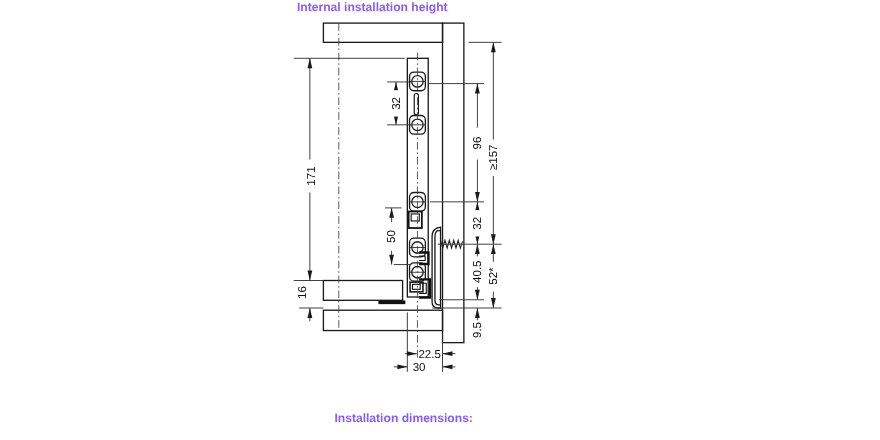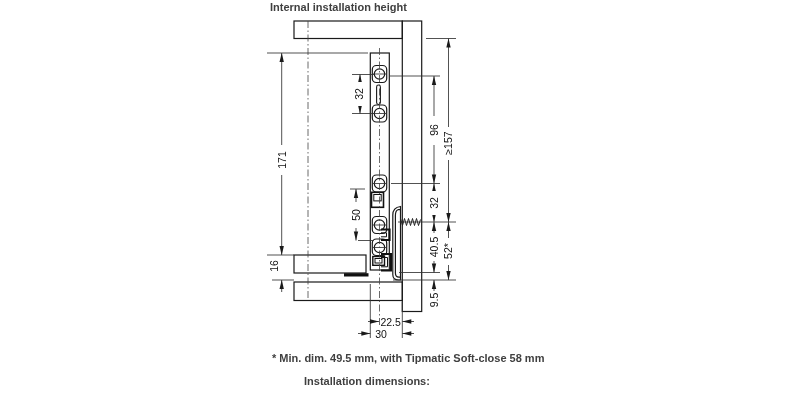--- a/index.html
+++ b/index.html
@@ -1,17 +1,17 @@
 <!DOCTYPE html>
 <html><head>
 <meta charset="utf-8">
 <style>
   html,body{margin:0;padding:0;background:#fff;}
   #canvas{position:relative;width:800px;height:400px;background:#fff;overflow:hidden;
-          font-family:"Liberation Sans",sans-serif;color:#404040;}
+          font-family:"Liberation Sans",sans-serif;color:#8b5cf6;}
   .title{position:absolute;left:270px;top:1px;font-size:11px;font-weight:bold;white-space:nowrap;}
   .fn1{position:absolute;left:272px;top:352px;font-size:11px;font-weight:bold;white-space:nowrap;}
   .fn2{position:absolute;left:272px;top:375px;font-size:11px;font-weight:bold;line-height:13px;white-space:pre-line;margin-left:32px;}
   svg{position:absolute;left:0;top:0;}
   svg text{font-family:"Liberation Sans",sans-serif;font-size:10.5px;fill:#111;}
   .obj{stroke:#1a1a1a;stroke-width:1.2;fill:none;}
   .objthick{stroke:#111;stroke-width:2.2;fill:none;}
   .dim{stroke:#333;stroke-width:0.85;fill:none;}
   .cl{stroke:#444;stroke-width:0.8;fill:none;stroke-dasharray:7 2.5 1.5 2.5;}
   .arr{fill:#1a1a1a;stroke:none;}
@@ -163,17 +163,16 @@
       <text x="448.5" y="143" dy="3.5" text-anchor="middle" transform="rotate(-90 448.5 143)">≥157</text>
       <text x="434" y="203" dy="3.5" text-anchor="middle" transform="rotate(-90 434 203)">32</text>
       <text x="434" y="247" dy="3.5" text-anchor="middle" transform="rotate(-90 434 247)">40.5</text>
       <text x="448.5" y="251" dy="3.5" text-anchor="middle" transform="rotate(-90 448.5 251)">52*</text>
       <text x="434" y="300" dy="3.5" text-anchor="middle" transform="rotate(-90 434 300)">9.5</text>
       <text x="390.6" y="325.5" text-anchor="middle">22.5</text>
       <text x="381" y="337.5" text-anchor="middle">30</text>
     </g>
   </svg>
 
-  <div class="fn1">* Min. dim. 49.5 mm, with Tipmatic Soft-close 58 mm</div>
   <div class="fn2"><span>Installation dimensions:</span><br>
     </div>
 
 </div>
 
 </body></html>

